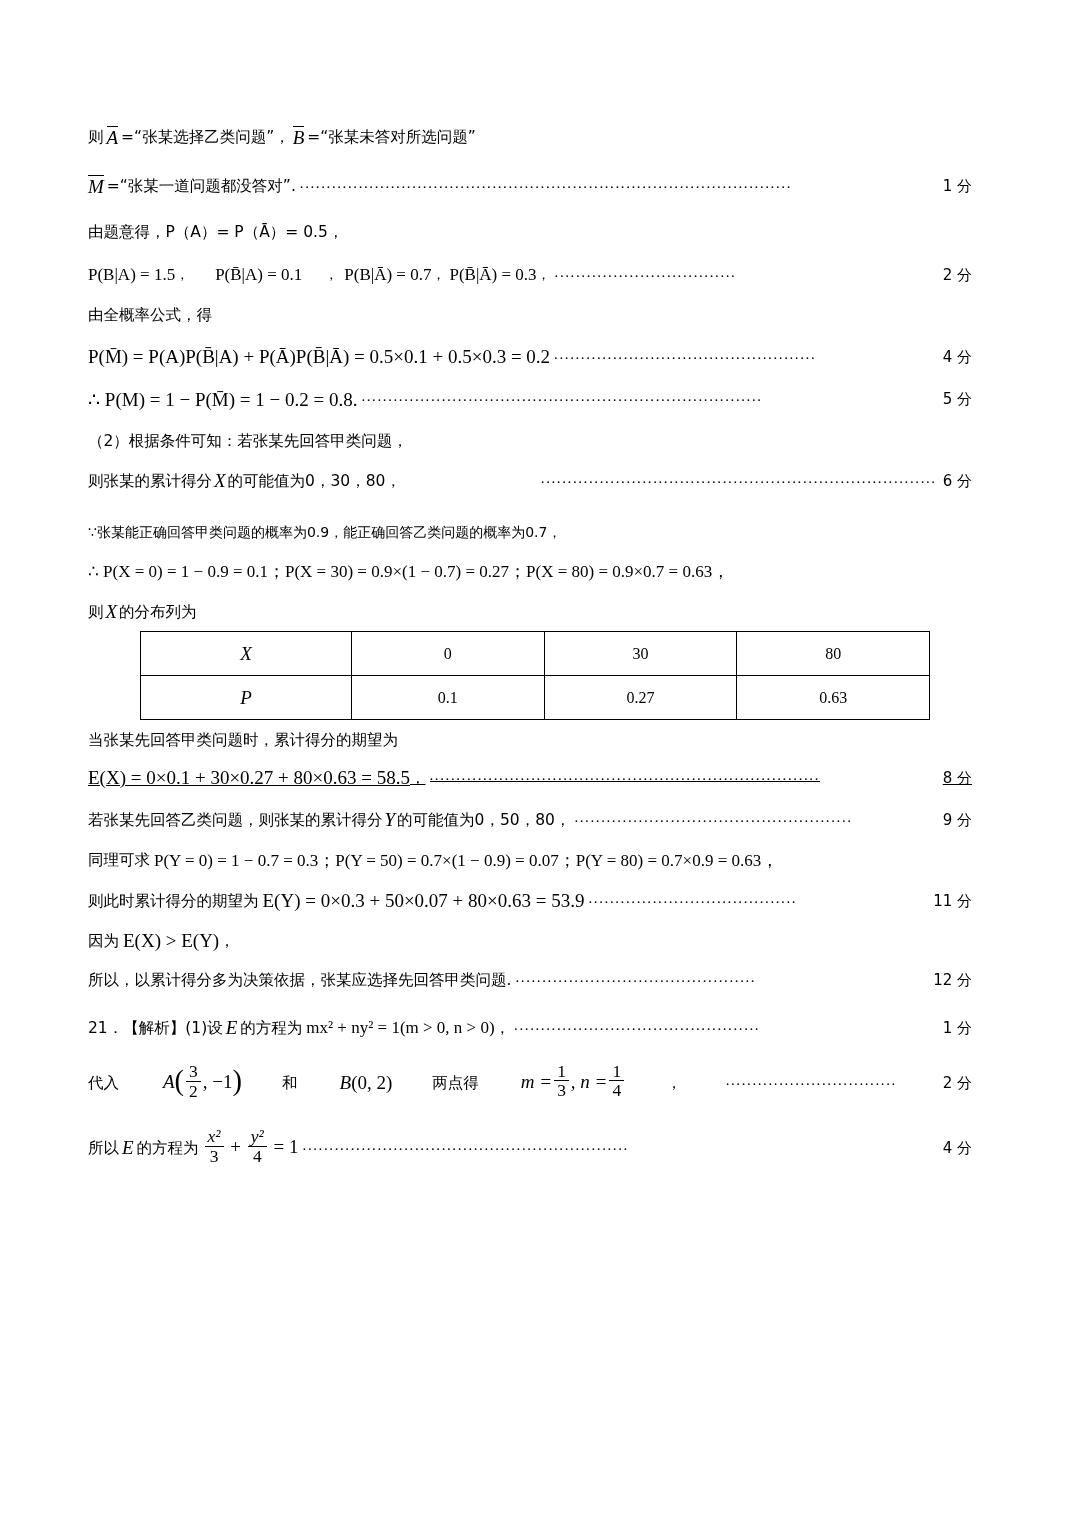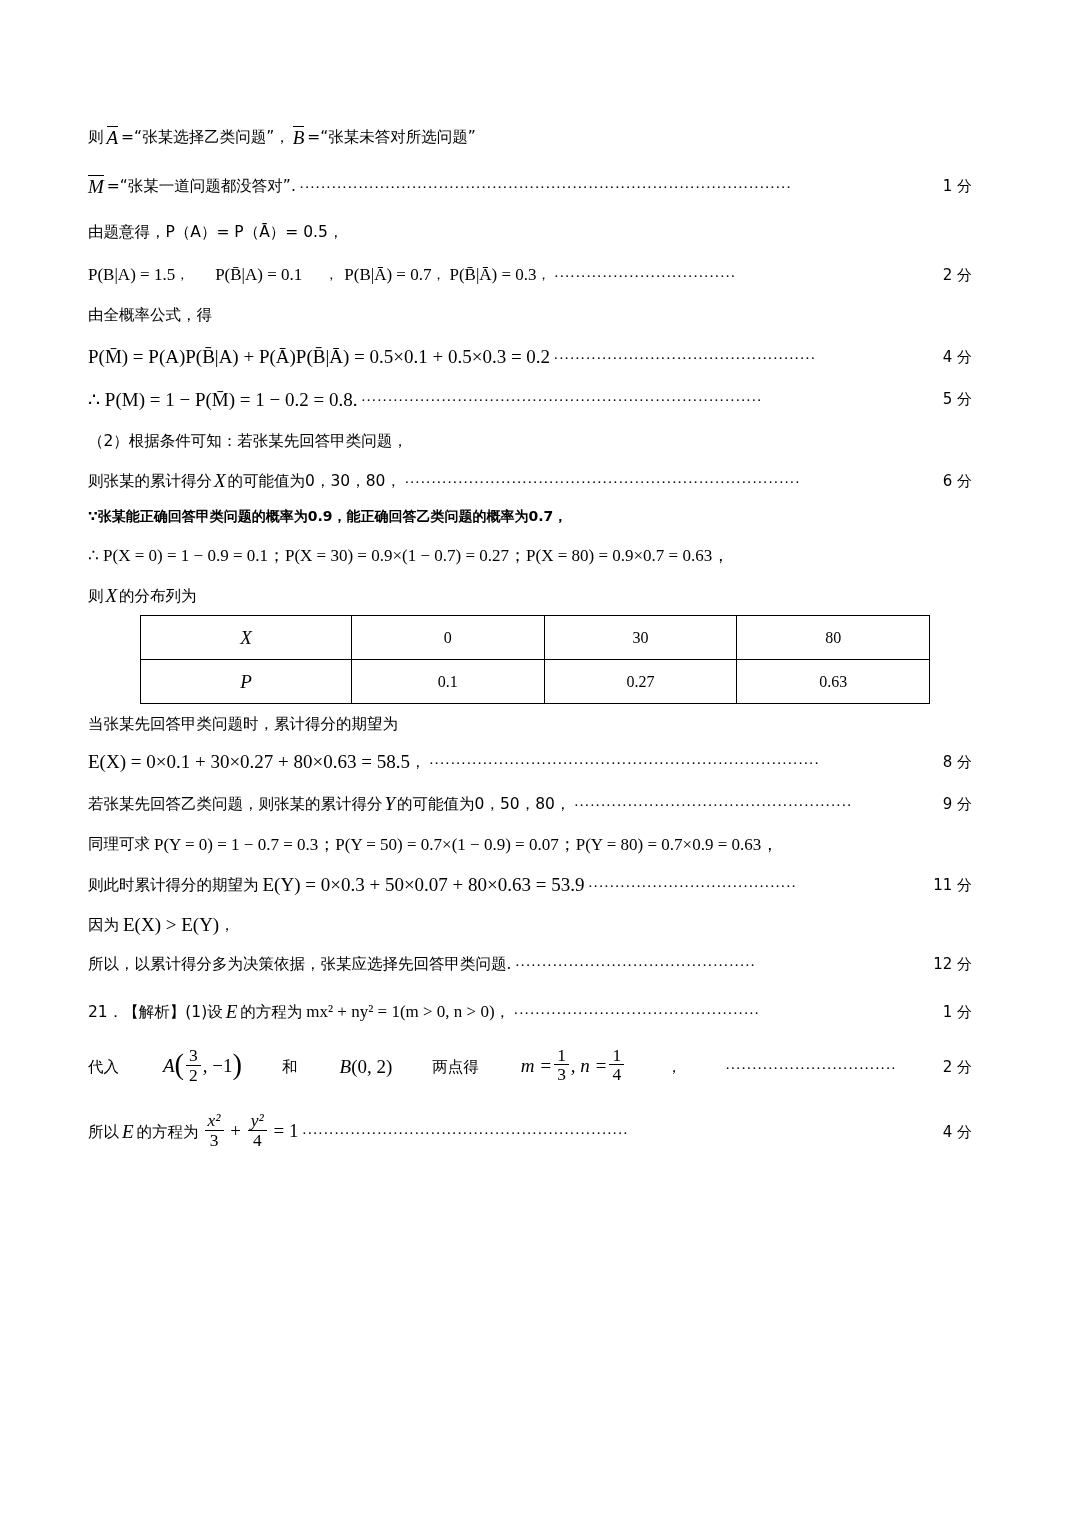--- a/index.html
+++ b/index.html
@@ -189,29 +189,29 @@
       <span class="mathy">∴ P(M) = 1 − P(M̄) = 1 − 0.2 = 0.8</span>
       <span class="mathy">.</span>
       <span class="dots">...........................................................................</span>
       <span class="score">5 分</span>
     </div>
 
     <div class="row blk" style="margin-bottom:18px;">
       <span class="cn">（2）根据条件可知：若张某先回答甲类问题，</span>
     </div>
 
-    <div class="row blk" style="margin-bottom:16px;">
+    <div class="row blk" style="margin-bottom:32px;text-align:right;">
       <span class="cn">则张某的累计得分</span>
       <span class="mathy" style="margin:0 2px;"><i>X</i></span>
       <span class="cn">的可能值为0，30，80，</span>
       <span class="dots">..........................................................................</span>
       <span class="score">6 分</span>
     </div>
 
-    <div class="row blk" style="margin-bottom:18px;font-weight:bold;">
+    <div class="row blk" style="margin-bottom:18px;">
       <span class="cn-s">∵张某能正确回答甲类问题的概率为0.9，能正确回答乙类问题的概率为0.7，</span>
     </div>
 
     <div class="row blk" style="margin-bottom:18px;align-items:center;">
       <span class="math-sm">∴ P(X = 0) = 1 − 0.9 = 0.1；P(X = 30) = 0.9×(1 − 0.7) = 0.27；P(X = 80) = 0.9×0.7 = 0.63，</span>
     </div>
 
     <div class="row" style="margin-bottom:6px;">
       <span class="cn">则</span>
       <span class="mathy" style="margin:0 2px;"><i>X</i></span>
@@ -232,21 +232,21 @@
           <td class="val">0.27</td>
           <td class="val">0.63</td>
         </tr>
       </tbody>
     </table>
 
     <div class="row blk" style="margin-bottom:16px; margin-top:10px;">
       <span class="cn">当张某先回答甲类问题时，累计得分的期望为</span>
     </div>
 
-    <div class="row blk" style="">
+    <div class="row blk" style="text-decoration:underline;">
       <span class="mathy">E(X) = 0×0.1 + 30×0.27 + 80×0.63 = 58.5</span>
       <span class="cn">，</span>
       <span class="dots">.........................................................................</span>
       <span class="score">8 分</span>
     </div>
 
     <div class="row blk" style="margin-bottom:18px;">
       <span class="cn">若张某先回答乙类问题，则张某的累计得分</span>
       <span class="mathy" style="margin:0 2px;"><i>Y</i></span>
       <span class="cn">的可能值为0，50，80，</span>

